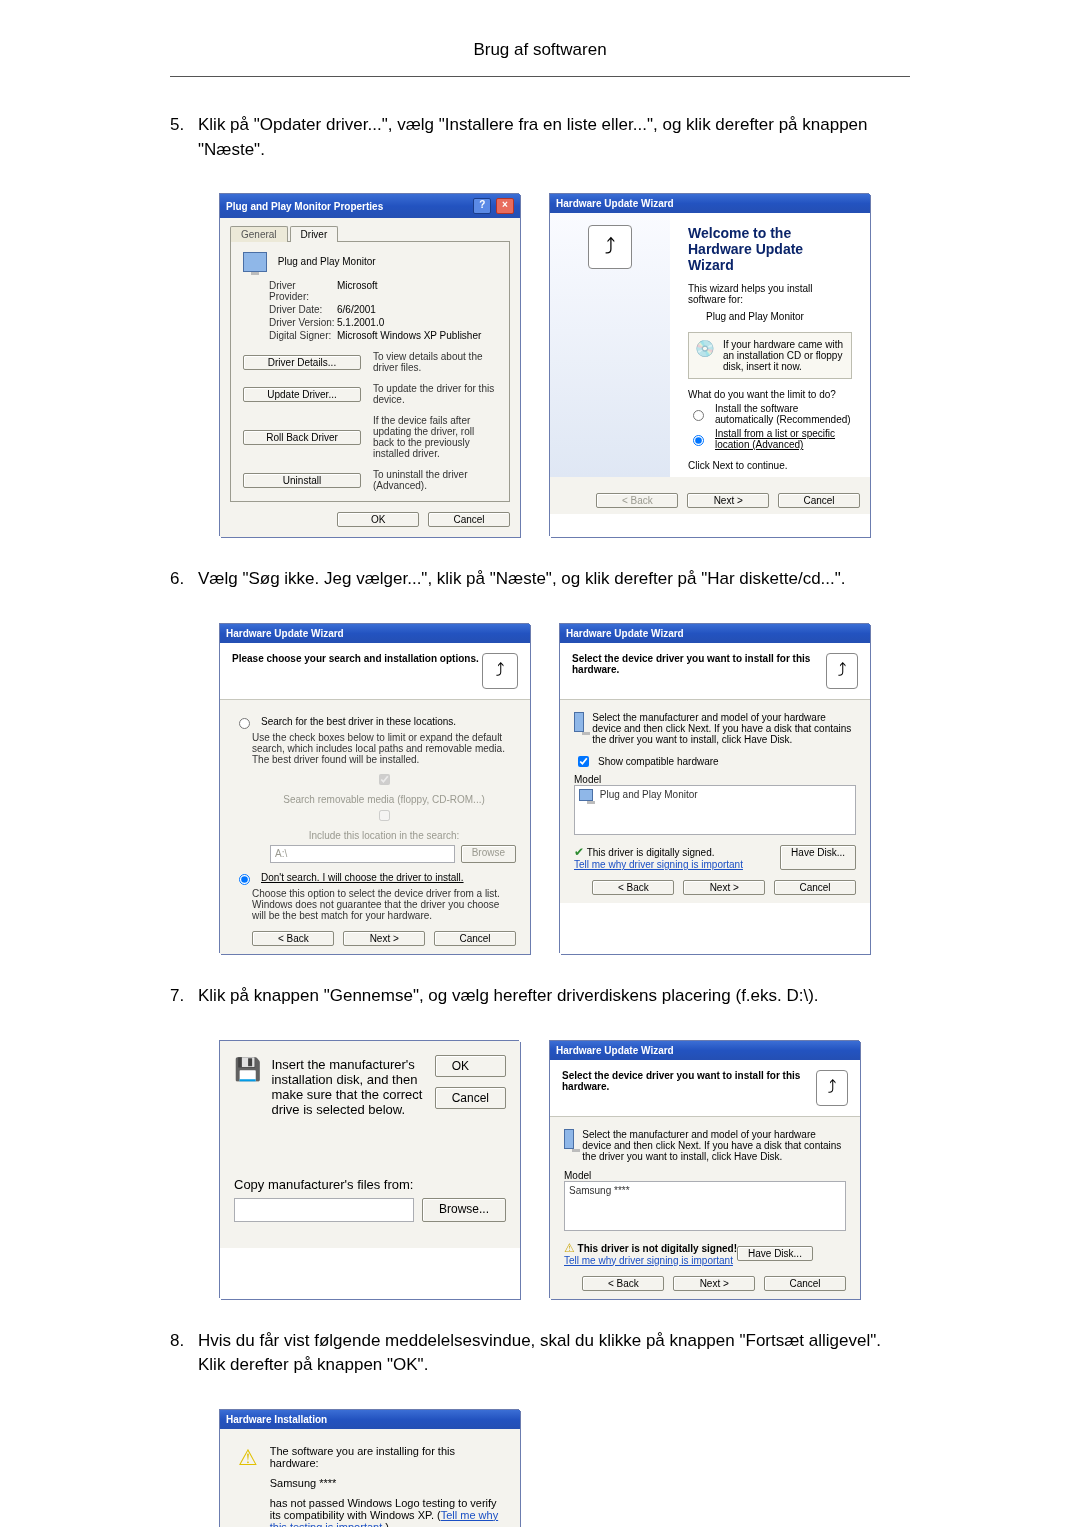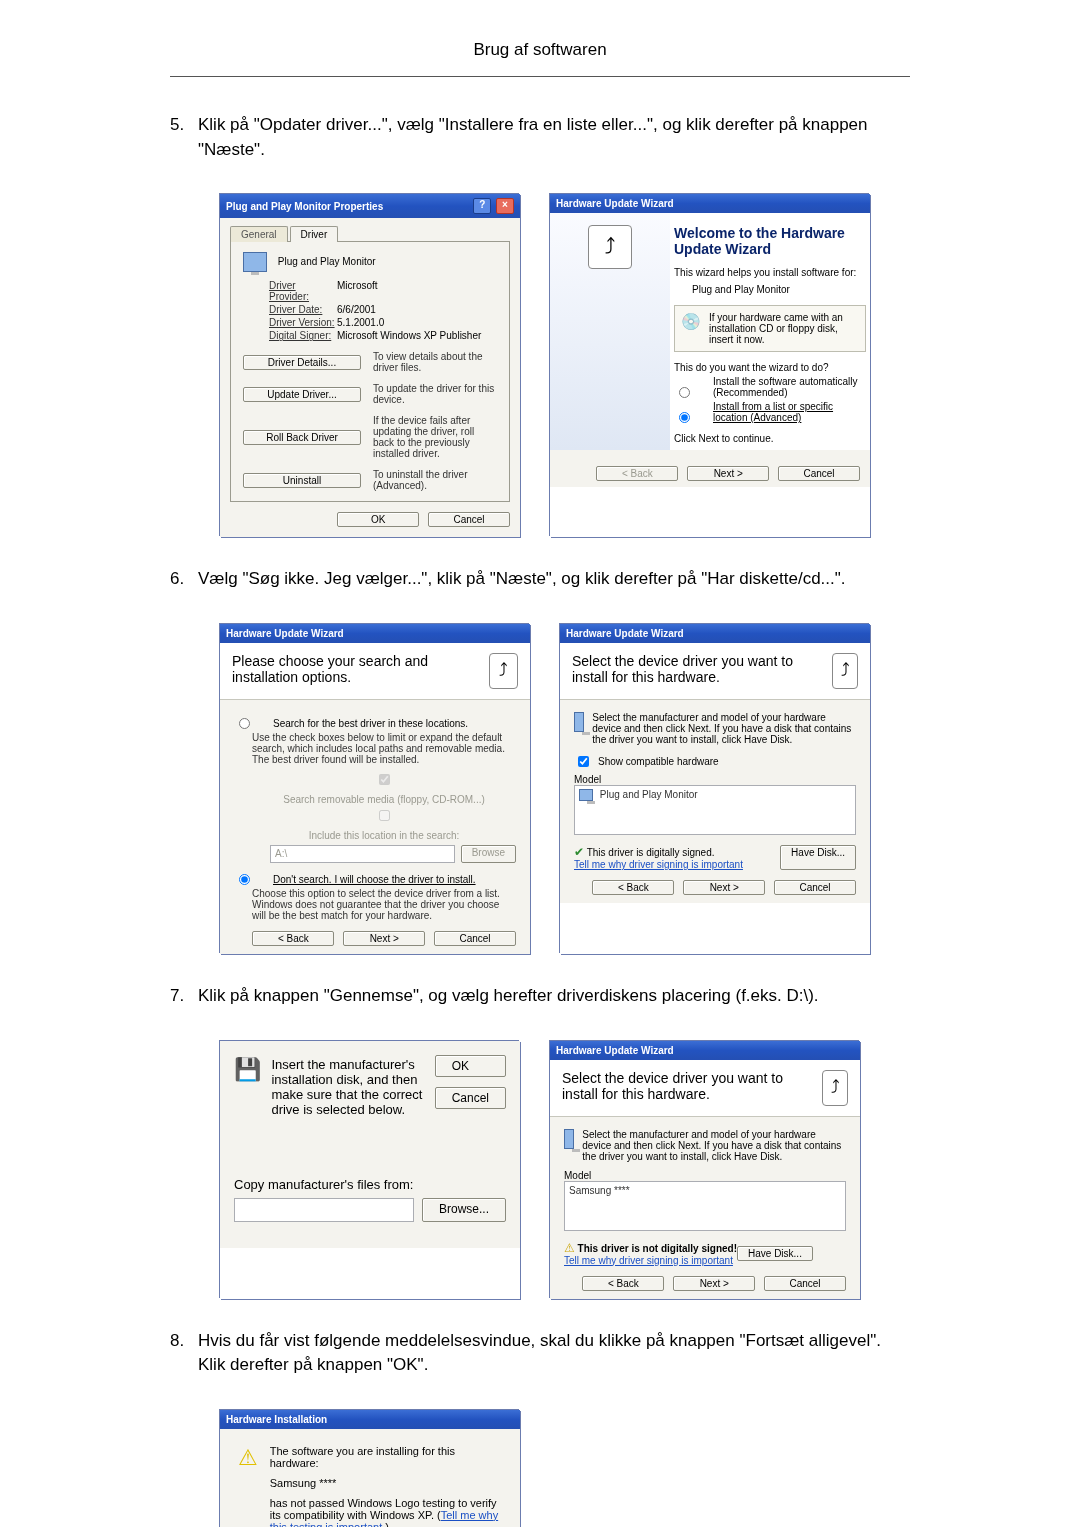--- a/index.html
+++ b/index.html
@@ -98,21 +98,21 @@
     background: #f4f3ee;
     padding: 10px 12px;
   }
   .mon-icon {
     display:inline-block; width:22px; height:18px;
     background:#8fb7e8; border:1px solid #4a6fa5; vertical-align:middle;
     margin-right:8px; position:relative;
   }
   .mon-icon::after { content:""; position:absolute; bottom:-4px; left:7px; width:8px; height:3px; background:#bcbcbc; }
   .kv { display:flex; margin:2px 0 2px 26px; }
-  .kv .k { width:68px; color:#333;text-decoration:underline; }
+  .kv .k { width:68px; color:#333; }
   .btn {
     display:inline-block;
     background:#f4f3ee;
     border:1px solid #8a8a7d;
     border-radius:2px;
     padding:1px 10px;
     font-size:10px;
     box-shadow: inset 1px 1px 0 #fff;
     cursor:default;
   }
@@ -125,38 +125,38 @@
   
   .wiz-body { display:flex; background:#fff; }
   .wiz-side {
     width:120px; background:linear-gradient(#fafbff,#dfe7f4);
     display:flex; justify-content:center; padding-top:12px;
   }
   .wiz-icon {
     width:42px; height:42px; border:1px solid #888; background:#fff; border-radius:4px;
     display:flex; align-items:center; justify-content:center; font-size:22px;
   }
-  .wiz-main { flex:1; padding:12px 4px 6px; }
+  .wiz-main { flex:1; padding:12px 18px 6px; }
   .wiz-title { font-size:14px; font-weight:bold; color:#0a246a; margin:0 0 10px; }
 
   .infobox {
     display:flex; gap:8px; border:1px solid #bdbdb0; background:#f9f8f2;
     padding:6px; margin:10px 0;
   }
   .infobox .cd { font-size:16px; }
-  .radio { display:flex; align-items:flex-end; gap:20px; margin:3px 0; font-size:10px;}
+  .radio { display:flex; align-items:center; gap:8px; margin:3px 0; font-size:10px;}
   .radio input { width:11px; height:11px; }
   .underline { text-decoration: underline; }
 
   
   .wiz-head {
     background:#fff; padding:10px 12px; display:flex; justify-content:space-between; align-items:flex-start;
     border-bottom:1px solid #c7c7bd;
   }
-  .wiz-head .ttl { font-weight:normal; font-size:14px; }
+  .wiz-head .ttl { font-weight:bold; font-size:10px; }
   .wiz-head .wiz-icon-sm { width:34px; height:34px; border:1px solid #888; border-radius:4px; display:flex;align-items:center;justify-content:center;font-size:18px; }
   .wiz-content { background:#f4f3ee; padding:12px 14px 8px; }
 
   .cb { display:flex; align-items:center; gap:6px; font-size:10px; margin:2px 0;}
   .cb input { width:11px;height:11px;}
   .cb.disabled { color:#9a9a90;flex-direction:column;}
   .txtfield {
     border:1px solid #abadb3; height:16px; font-size:10px; padding:0 4px; background:#fff;
   }
   .listbox {
@@ -264,21 +264,21 @@
             <div class="wiz-icon">⤴</div>
           </div>
         <div class="wiz-main">
           <div class="wiz-title">Welcome to the Hardware Update Wizard</div>
           <div>This wizard helps you install software for:</div>
           <div style="margin:6px 0 6px 18px">Plug and Play Monitor</div>
           <div class="infobox">
             <span class="cd">💿</span>
             <span>If your hardware came with an installation CD or floppy disk, insert it now.</span>
           </div>
-          <div>This do you want the wizard to do?</div>
+          <div>What do you want the limit to do?</div>
           <label class="radio">
               <input type="radio" style="">
               <span>Install the software automatically (Recommended)</span>
             </label>
           <label class="radio">
               <input type="radio" checked="" style="">
               <span class="underline">Install from a list or specific location (Advanced)</span>
             </label>
           <div style="margin-top:10px">Click Next to continue.</div>
         </div>

